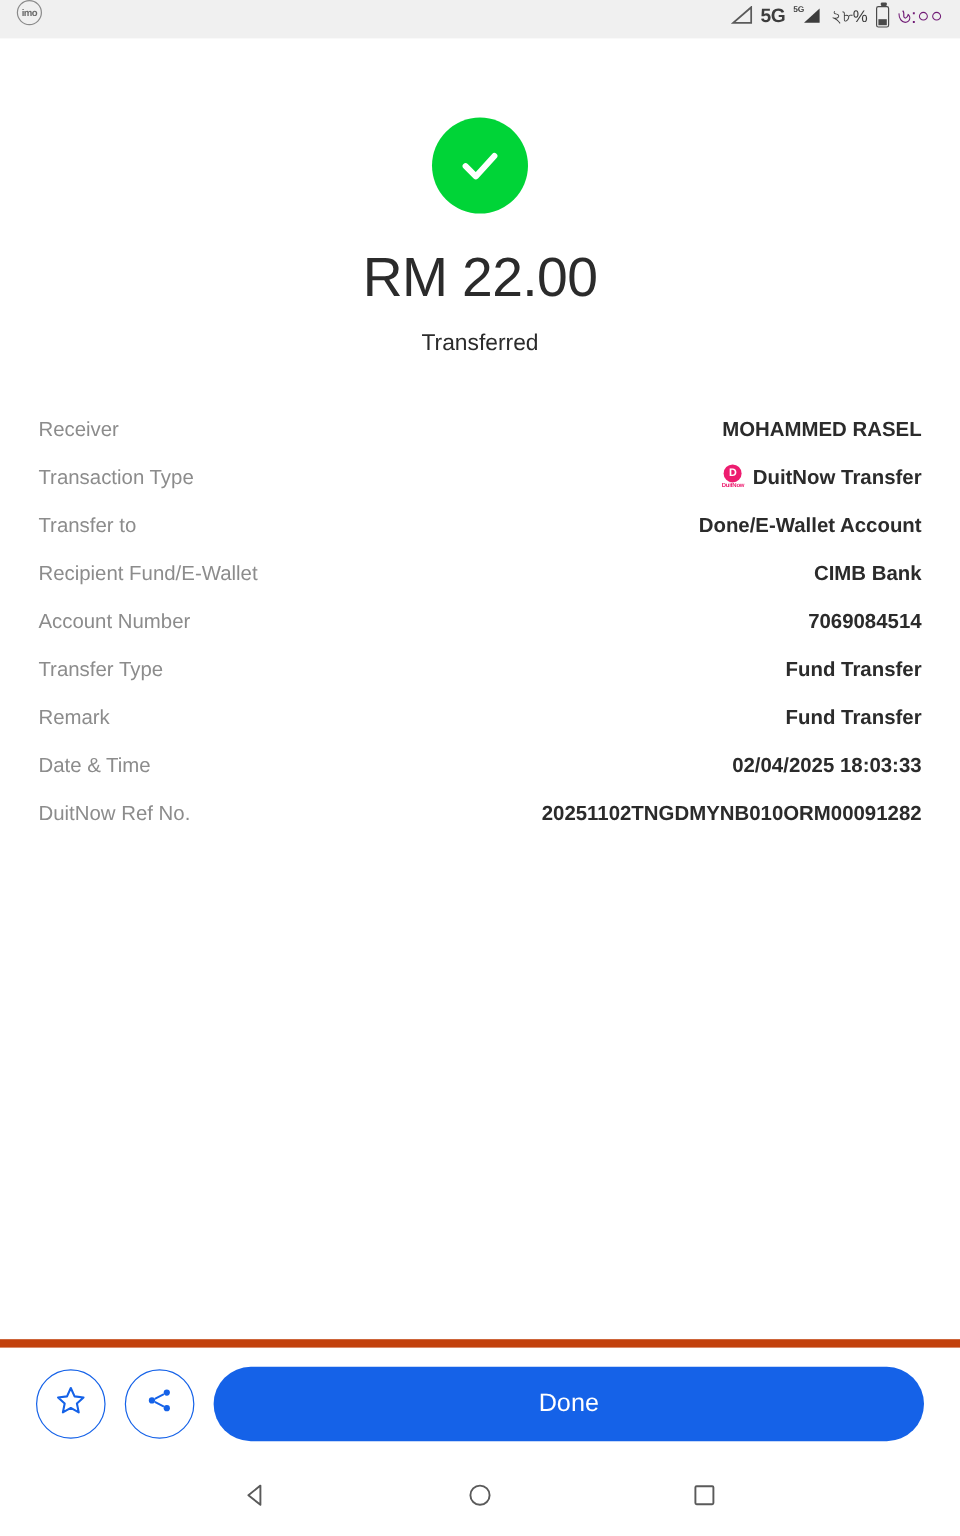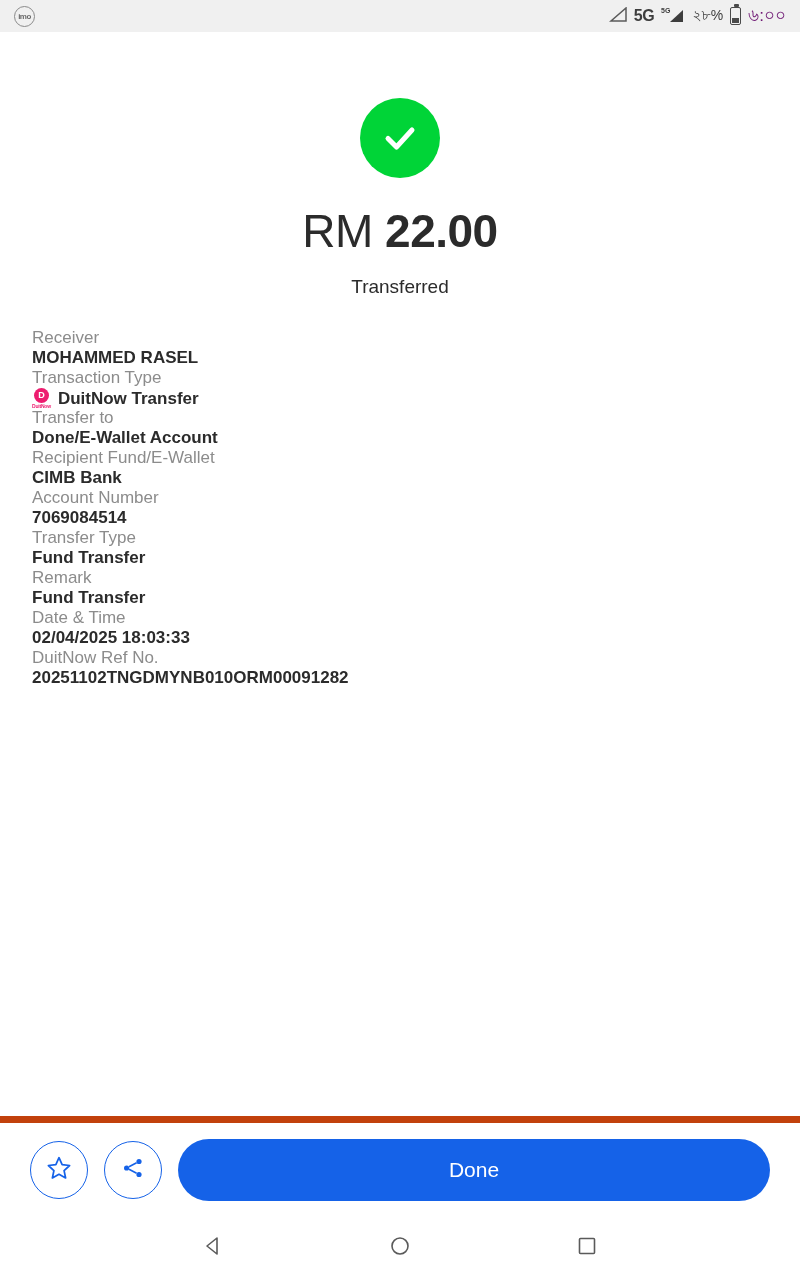--- a/index.html
+++ b/index.html
@@ -17,21 +17,21 @@
     display: flex;
     flex-direction: column;
     background: #ffffff;
   }
 
   
   .status-bar {
     height: 32px;
     background: #f0f0f0;
     display: flex;
-    align-items: center;
+    align-items: flex-start;
     justify-content: space-between;
     padding: 0 14px;
     flex: 0 0 auto;
   }
   .status-left { display: flex; align-items: center; gap: 8px; }
   .imo-badge {
     width: 21px; height: 21px; border-radius: 50%;
     border: 1.5px solid #8a8a8a;
     display: flex; align-items: center; justify-content: center;
     font-size: 8px; color: #6b6b6b; font-weight: bold;
@@ -75,37 +75,36 @@
   }
   .amount {
     text-align: center;
     margin-top: 30px;
     color: #2b2b2b;
     font-size: 46px;
     line-height: 1;
     letter-spacing: -0.5px;
   }
   .amount .cur { font-weight: normal; }
-  .amount .val { font-weight: bold; text-align: right; }
+  .amount .val { font-weight: normal; text-align: right; }
   .status-text {
     text-align: center;
     margin-top: 22px;
     font-size: 19px;
     color: #2b2b2b;
   }
 
   .details {
     margin-top: 30px;
   }
   .detail-row {
     display: flex;
-    align-items: flex-start;
+    align-items: flex-end;
     justify-content: space-between;
     height: 40px;
-    flex-direction: column;
   }
   .detail-label {
     font-size: 17px;
     color: #8c8c8c;
     white-space: nowrap;
   }
   .detail-value {
     font-size: 17px;
     color: #2b2b2b;
     font-weight: bold;

